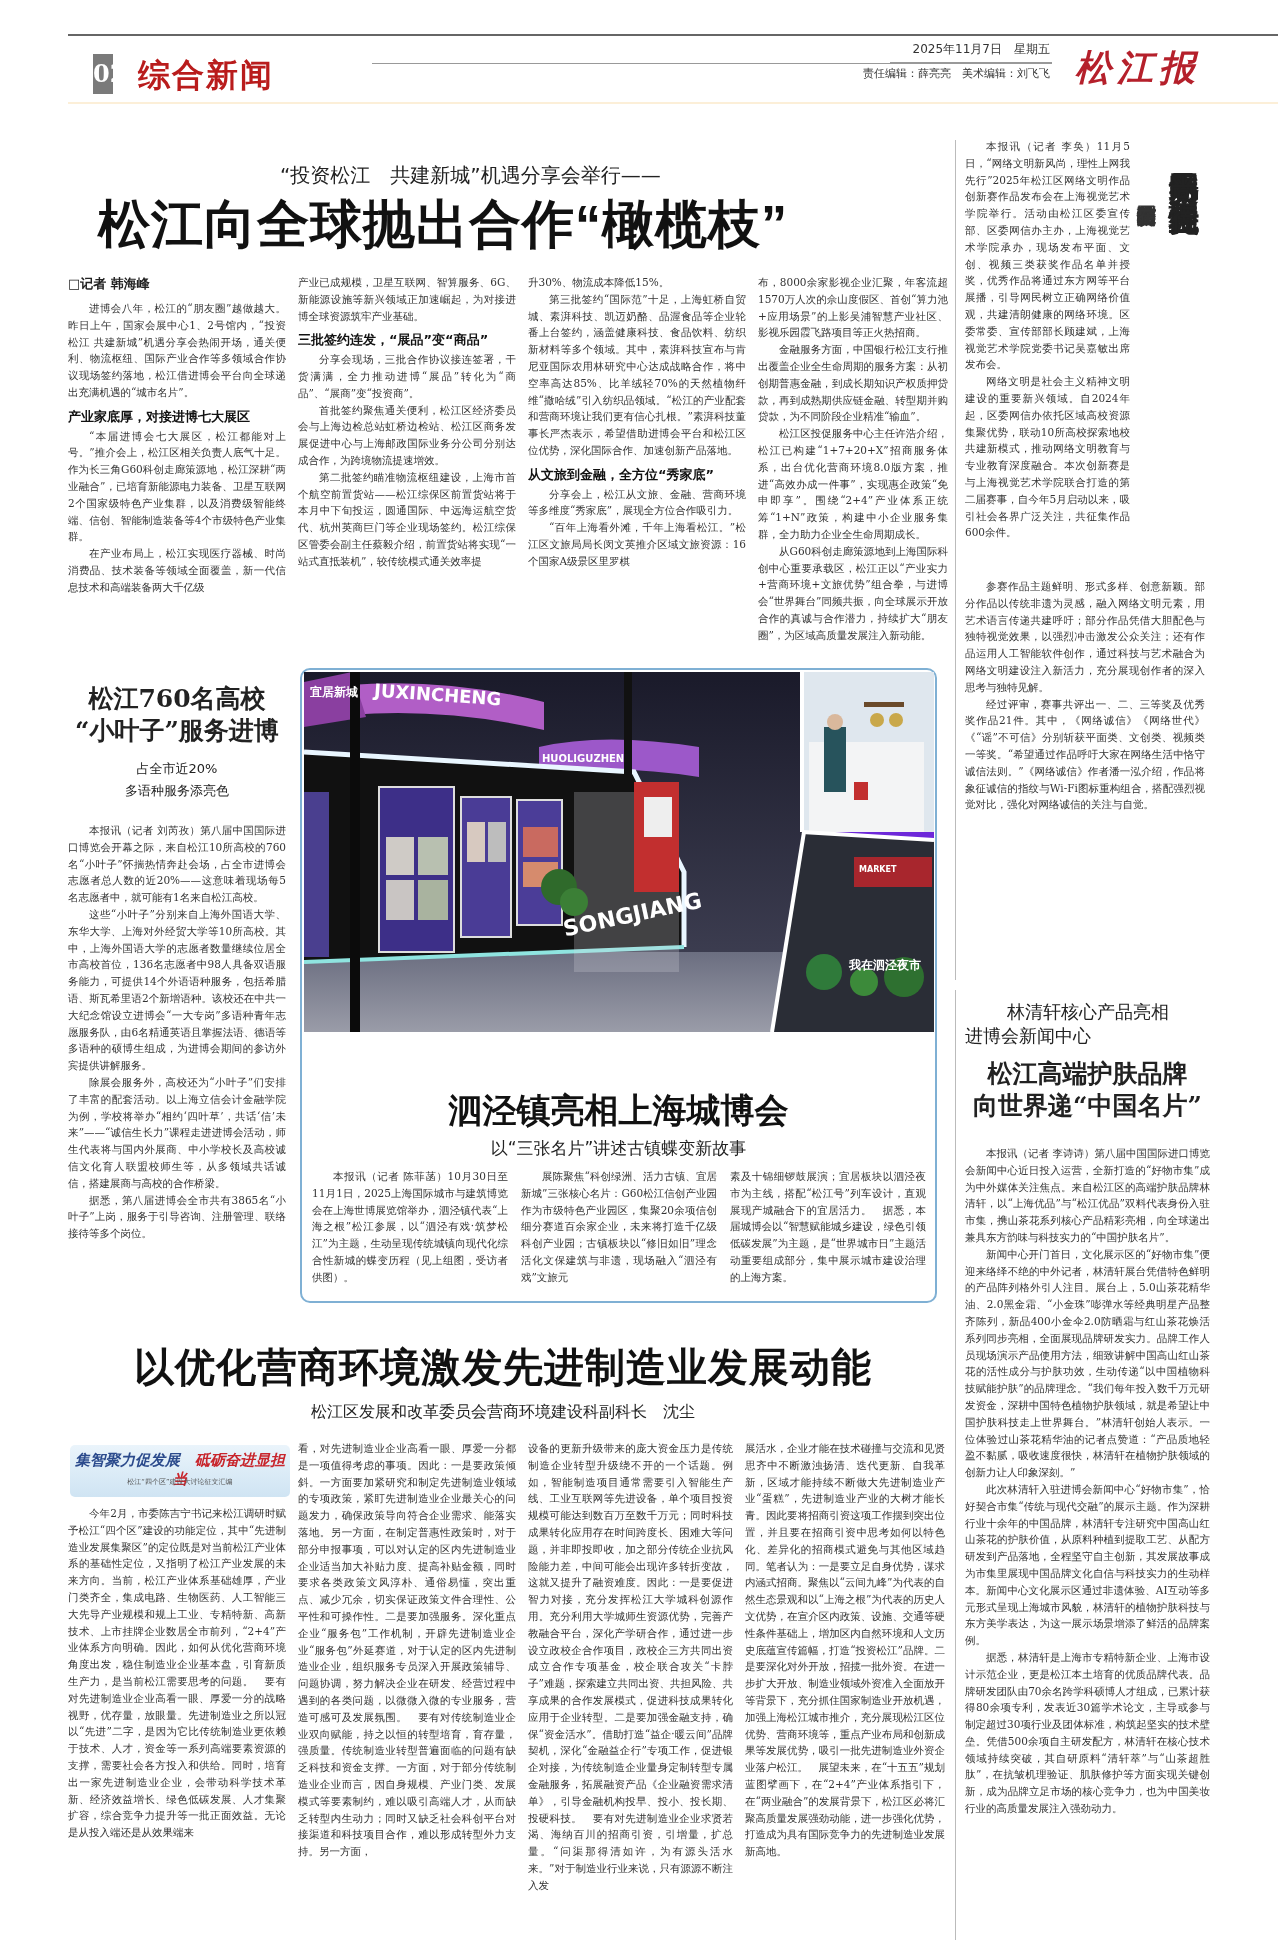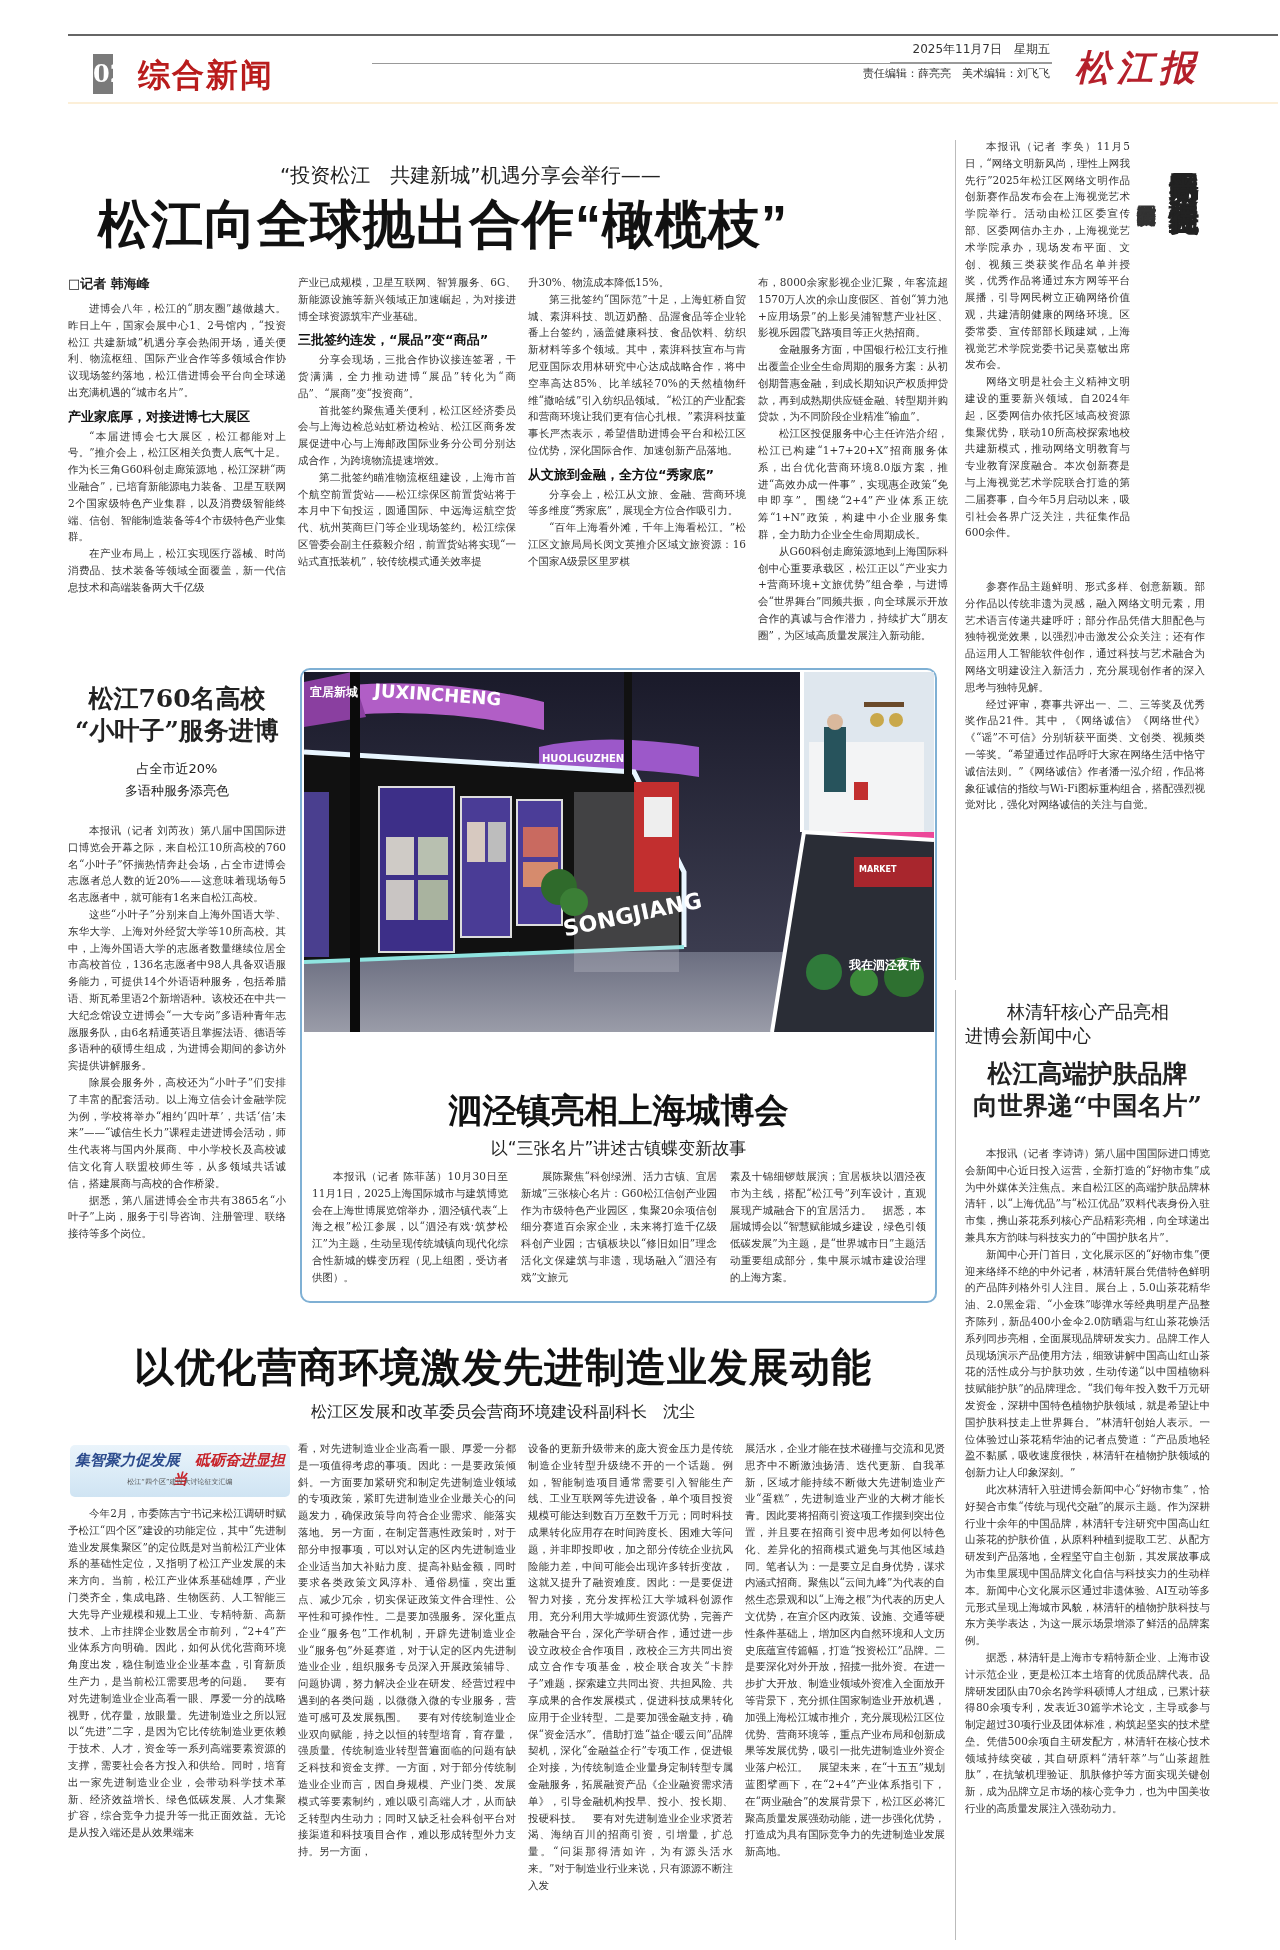--- a/index.html
+++ b/index.html
@@ -20,21 +20,21 @@
   .byline { left: 68px; top: 275px; font-size: 13px; font-weight: bold; font-family: "DejaVu Sans", sans-serif; }
   .col { font-size: 10.5px; line-height: 16.8px; color: #333; text-align: justify; }
   .col p { text-indent: 2em; }
   .col h4 { font-family: "DejaVu Sans", sans-serif; font-size: 13px; font-weight: bold; margin: 8px 0 2px; color: #111; text-indent: 0; }
   .vline { width: 1px; background: #bbb; }
 
   .sidebar-head1 { font-family: "DejaVu Serif", serif; font-weight: bold; font-size: 30px; line-height: 38px; color: #222; writing-mode: vertical-rl; }
   .sidebar-head2 { font-family: "DejaVu Sans", sans-serif; font-size: 20px; line-height: 24px; color: #333; writing-mode: vertical-rl; }
 
   .box { left: 300px; top: 668px; width: 637px; height: 635px; border: 2px solid #7fb0d4; border-radius: 10px; }
-  .photo { left: 304px; top: 672px; width: 630px; height: 360px; overflow: hidden; background: #ec4899; }
+  .photo { left: 304px; top: 672px; width: 630px; height: 360px; overflow: hidden; background: #6d28d9; }
   .box-title { left: 300px; top: 1088px; width: 637px; text-align: center; font-family: "DejaVu Serif", serif; font-weight: bold; font-size: 34px; color: #111; }
   .box-sub { left: 300px; top: 1137px; width: 637px; text-align: center; font-family: "DejaVu Sans", sans-serif; font-size: 17px; color: #222; }
 
   .side-h1 { font-family: "DejaVu Serif", serif; font-weight: bold; font-size: 25px; line-height: 32px; color: #222; text-align: center; }
   .side-h2 { font-family: "DejaVu Sans", sans-serif; font-size: 13px; line-height: 22px; color: #222; text-align: center; }
 
   .op-head { left: 68px; top: 1340px; width: 870px; text-align: center; font-family: "DejaVu Sans", sans-serif; font-weight: bold; font-size: 40px; color: #111; letter-spacing: 1px; }
   .op-sub { left: 68px; top: 1402px; width: 870px; text-align: center; font-family: "DejaVu Sans", sans-serif; font-size: 16px; color: #222; }
   .banner { left: 70px; top: 1445px; width: 220px; height: 52px; background: linear-gradient(180deg,#eaf4fb,#cfe4f3); border-radius: 5px; }
   .banner-main { left: 0; top: 6px; width: 220px; text-align: center; font-size: 15px; font-style: italic; font-weight: bold; color: #2b4a8c; }

